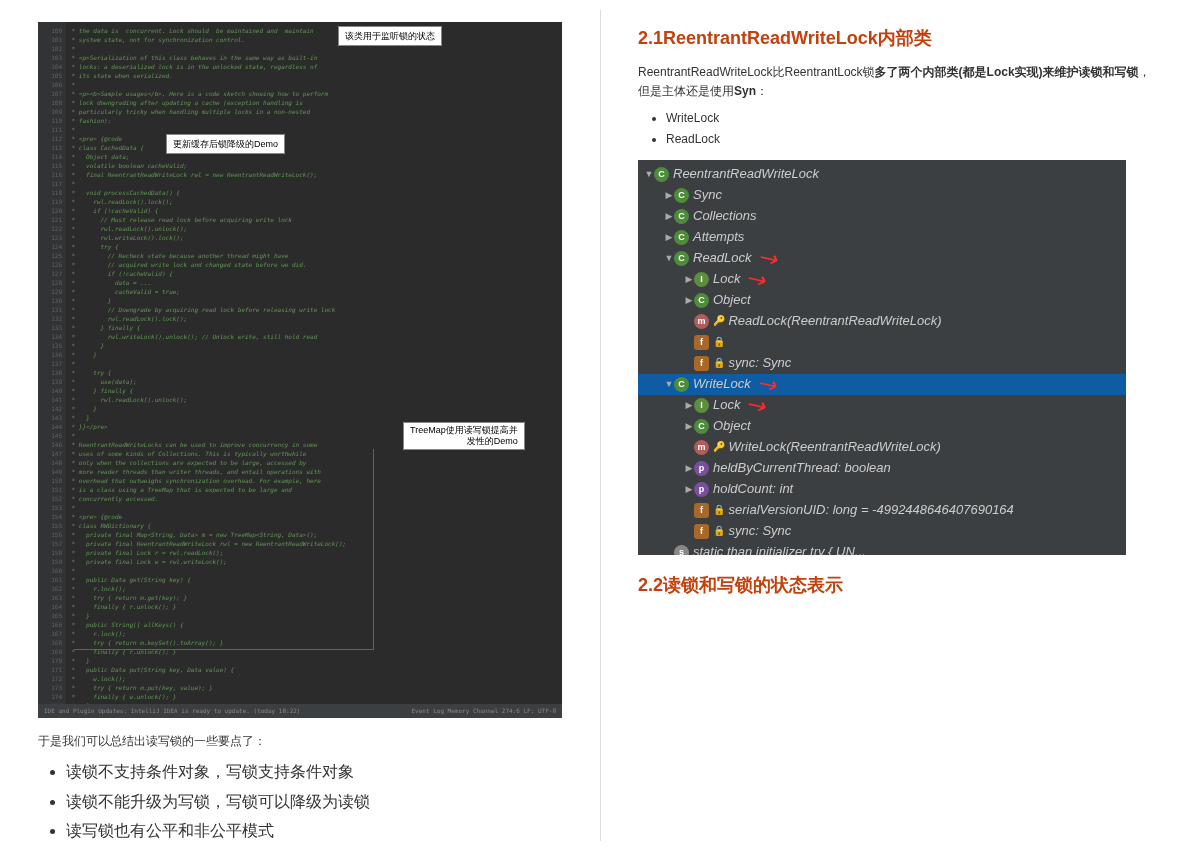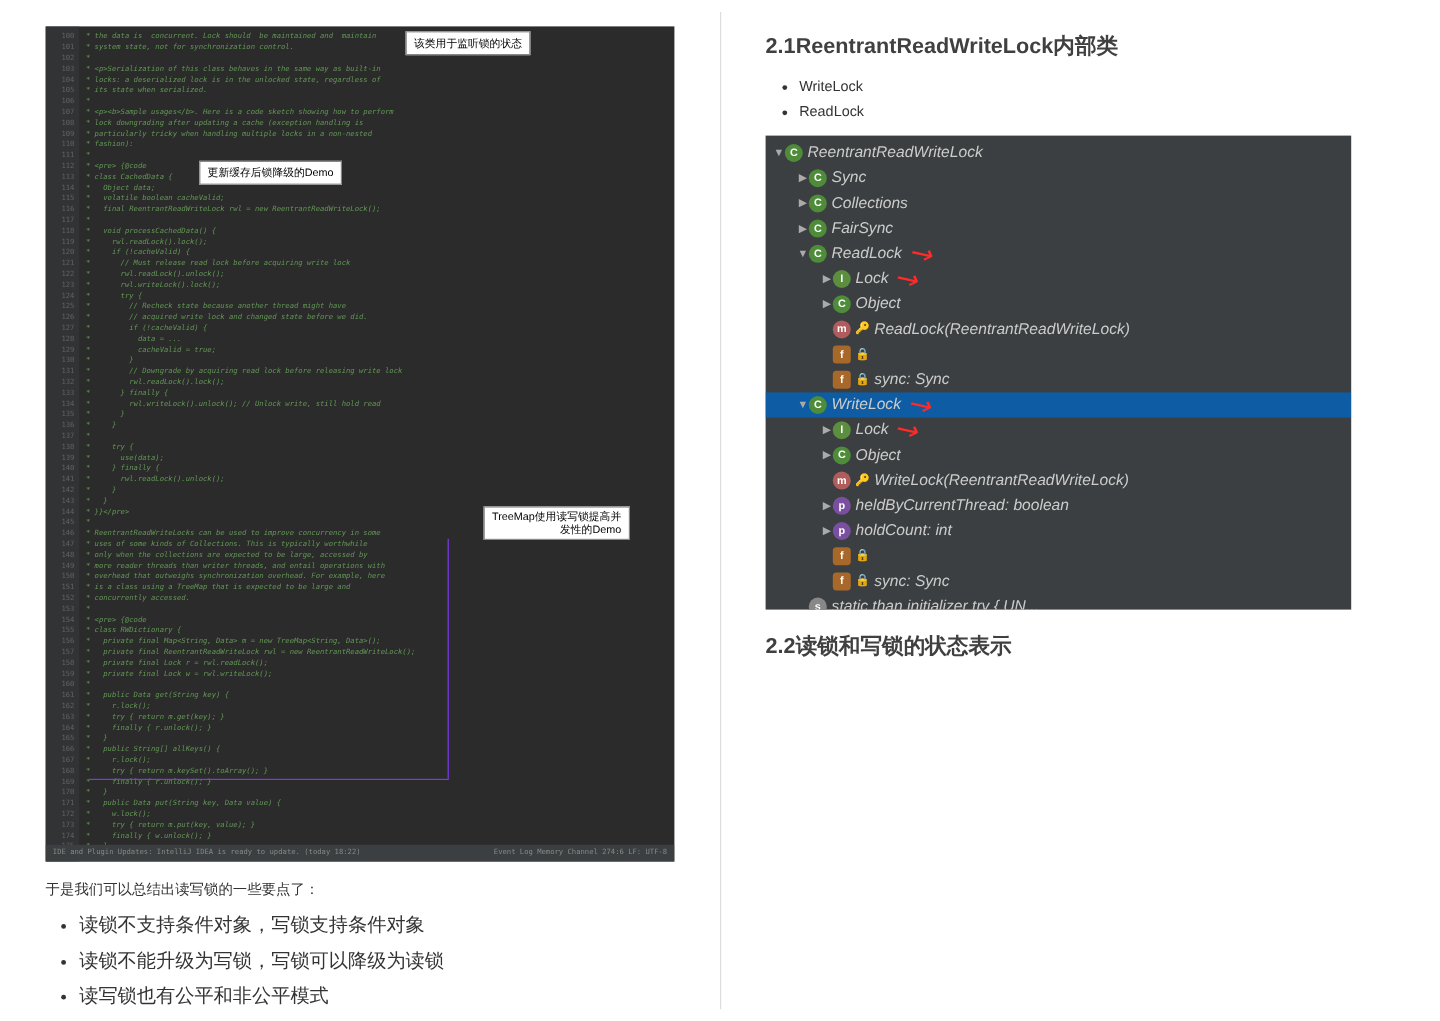--- a/index.html
+++ b/index.html
@@ -104,21 +104,21 @@
   ul.summary li {
     margin-bottom: 4px;
     list-style: disc;
   }
   
   h2.section-title {
     font-size: 18px;
     font-weight: 700;
     margin-top: 2px;
     margin-bottom: 10px;
-    color: #404040;
+    color: #c2410c;
   }
   .para {
     font-size: 12px;
     color: #333;
     margin-bottom: 8px;
   }
   ul.inner-list {
     padding-left: 28px;
     font-size: 12px;
     margin-bottom: 10px;
@@ -395,20 +395,23 @@
     <ul class="summary" id="summary">
         <li>读锁不支持条件对象，写锁支持条件对象</li>
         <li>读锁不能升级为写锁，写锁可以降级为读锁</li>
         <li>读写锁也有公平和非公平模式</li>
         <li><b>读锁支持多个读线程进入临界区，写锁是互斥的</b></li>
       </ul>
   </div>
 
   <div class="column">
     <h2 class="section-title">2.1ReentrantReadWriteLock内部类</h2>
+    <p class="para">
+      <span>ReentrantReadWriteLock比ReentrantLock锁</span><b>多了两个内部类(都是Lock实现)来维护读锁和写锁</b><span>，但是主体还是使用</span><b>Syn</b><span>：</span>
+    </p>
     <ul class="inner-list" id="innerlist">
         <li>WriteLock</li>
         <li>ReadLock</li>
       </ul>
 
     <div class="structure-shot">
       <div class="tree" id="tree">
           <div class="tree-row">
             <span class="indent" style="width: 0px;"></span>
             <span class="tri">▼</span>
@@ -424,21 +427,21 @@
           <div class="tree-row">
             <span class="indent" style="width: 20px;"></span>
             <span class="tri">▶</span>
             <span class="ico c"></span>
             <span class="label">Collections</span>
           </div>
           <div class="tree-row">
             <span class="indent" style="width: 20px;"></span>
             <span class="tri">▶</span>
             <span class="ico c"></span>
-            <span class="label">FairSync</span>
+            <span class="label">Attempts</span>
           </div>
           <div class="tree-row">
             <span class="indent" style="width: 20px;"></span>
             <span class="tri">▼</span>
             <span class="ico c"></span>
             <span class="label">ReadLock</span>
             <span class="red-arrow" style="position: static; margin-left: 8px;">↘</span>
           </div>
           <div class="tree-row">
             <span class="indent" style="width: 40px;"></span>
@@ -510,20 +513,21 @@
             <span class="indent" style="width: 40px;"></span>
             <span class="tri">▶</span>
             <span class="ico p"></span>
             <span class="label">holdCount: int</span>
           </div>
           <div class="tree-row">
             <span class="indent" style="width: 40px;"></span>
             <span class="tri"></span>
             <span class="ico f"></span>
             <span class="lock">🔒</span>
+            <span class="label">serialVersionUID: long = -4992448646407690164</span>
           </div>
           <div class="tree-row">
             <span class="indent" style="width: 40px;"></span>
             <span class="tri"></span>
             <span class="ico f"></span>
             <span class="lock">🔒</span>
             <span class="label">sync: Sync</span>
           </div>
           <div class="tree-row">
             <span class="indent" style="width: 20px;"></span>

